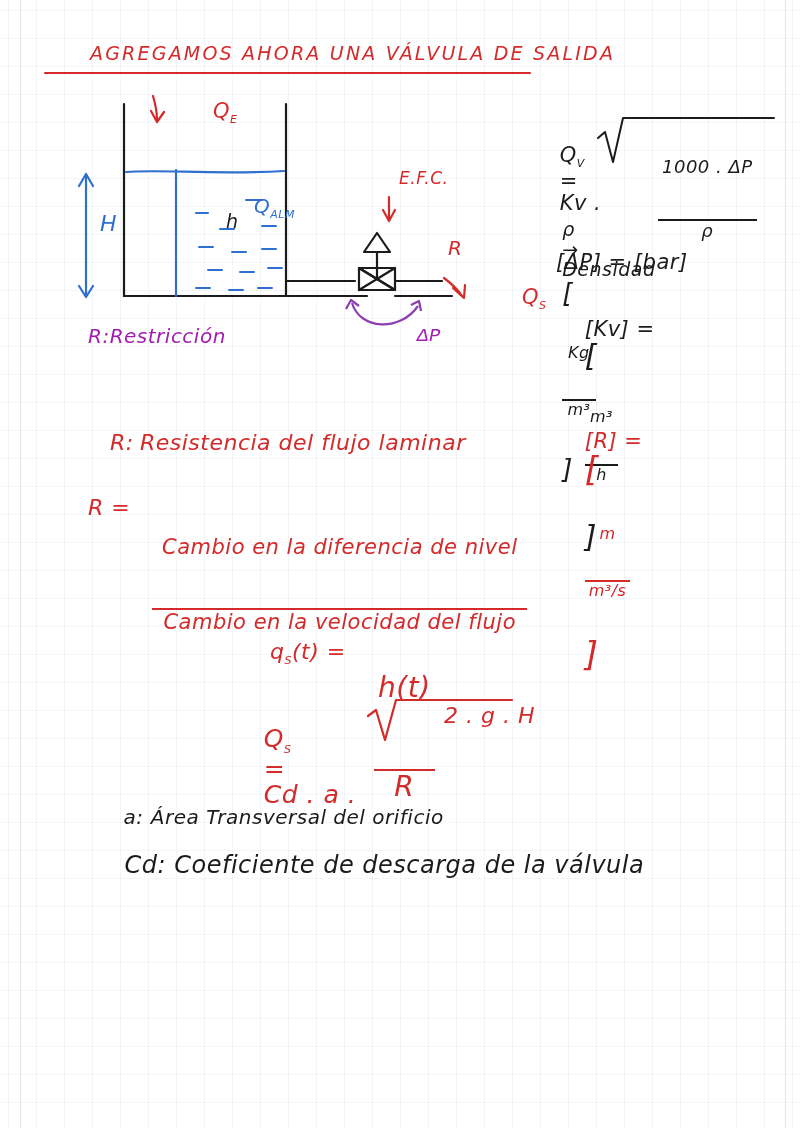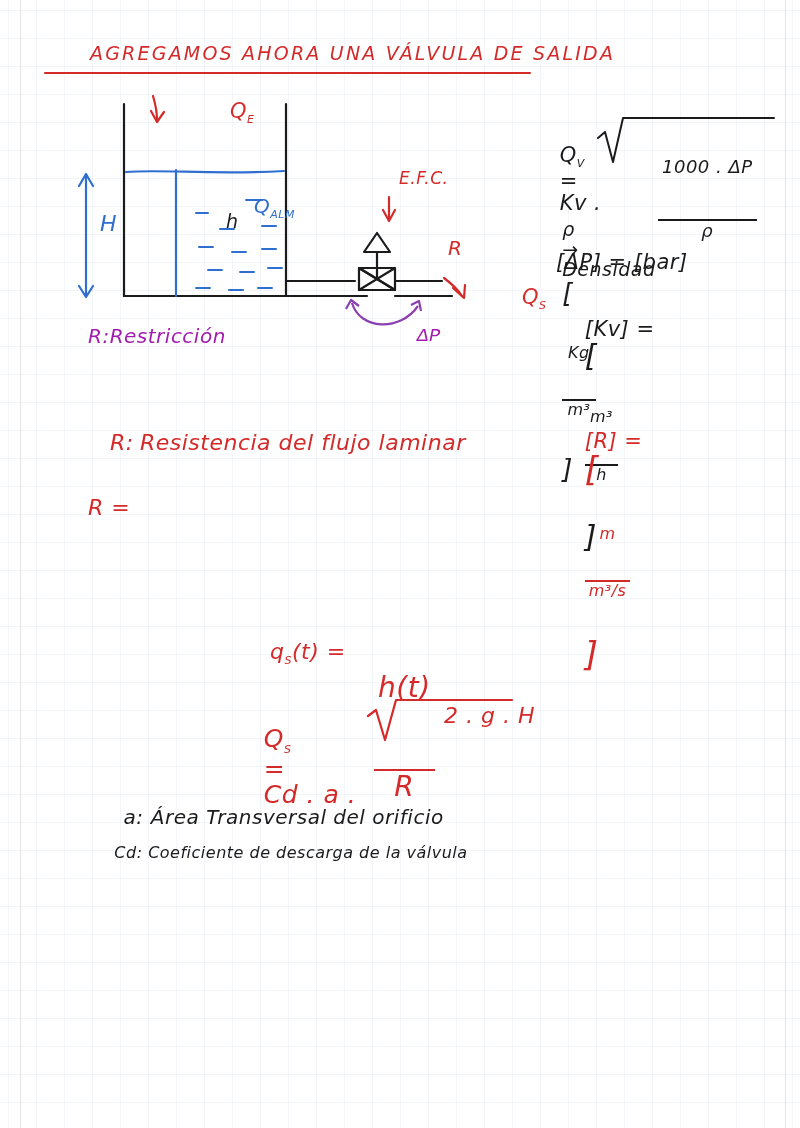--- a/index.html
+++ b/index.html
@@ -149,21 +149,21 @@
     <path class="s-red" stroke-width="2.2" stroke-linecap="round" stroke-linejoin="round" d="M453,288 L464,298 L465,285"></path>
 
     <path class="s-black" stroke-width="2.2" stroke-linecap="round" d="M395,281 L442,281"></path>
     <path class="s-black" stroke-width="2.2" stroke-linecap="round" d="M395,296 L452,296"></path>
 
     <path class="s-purple" stroke-width="2.2" d="M352,303 C360,330 400,332 418,306"></path>
     <path class="s-purple" stroke-width="2.2" stroke-linejoin="round" d="M346,309 L351,300 L359,306"></path>
     <path class="s-purple" stroke-width="2.2" stroke-linejoin="round" d="M411,305 L419,301 L421,311"></path>
   </svg>
 
-  <div class="ink hand red" style="left:186px; top:100px; font-size:21px;"><span>Q</span><span class="sub">E</span></div>
+  <div class="ink hand red" style="left:169px; top:100px; font-size:21px;"><span>Q</span><span class="sub">E</span></div>
 
   <div class="ink hand blue" style="left:56px; top:212px; font-size:22px;">H</div>
 
   <div class="ink hand black" style="left:182px; top:212px; font-size:19px;">h</div>
 
   <div class="ink hand blue" style="left:210px; top:196px; font-size:20px;"><span>Q</span><span class="sub">ALM</span></div>
 
   <div class="ink hand red" style="left:355px; top:170px; font-size:17px;">E.F.C.</div>
 
   <div class="ink hand red" style="left:404px; top:238px; font-size:20px;">R</div>
@@ -219,20 +219,24 @@
     <span>[R] =</span>
     <span style="font-size:34px;">[</span>
     <span class="frac" style="font-size:16px;">
       <span class="num">m</span>
       <span class="den">m³/s</span>
     </span>
     <span style="font-size:34px;">]</span>
   </div>
 
   <div class="ink hand red" style="left:44px; top:496px; font-size:22px;">R =</div>
+  <div class="ink hand red frac fracwide" style="left:108px; top:487px; font-size:21px;">
+    <span class="num">Cambio en la diferencia de nivel</span>
+    <span class="den">Cambio en la velocidad del flujo</span>
+  </div>
 
   <div class="ink hand red" style="left:196px; top:617px; font-size:22px;">
     <span>q</span><span class="sub">S</span><span>(t) =</span>
   </div>
   <div class="ink hand red frac" style="left:330px; top:608px; font-size:28px;">
     <span class="num">h(t)</span>
     <span class="den">R</span>
   </div>
 
   <div class="ink hand red" style="left:186px; top:700px; font-size:25px;">
@@ -241,16 +245,16 @@
     <span>Cd . a .</span>
   </div>
   <svg style="left:366px; top:690px;" width="160" height="60">
     <path class="s-red" stroke-width="2.2" stroke-linecap="round" stroke-linejoin="round" d="M2,26 L10,20 L19,50 L30,10 L146,10"></path>
   </svg>
   <div class="ink hand red" style="left:400px; top:704px; font-size:22px;">2 . g . H</div>
 
   <div class="ink hand black" style="left:52px; top:786px; font-size:20px;">
     <span>a:</span>	<span>Área Transversal del orificio</span>
   </div>
-  <div class="ink hand black" style="left:48px; top:828px; font-size:16px;">
+  <div class="ink hand black" style="left:48px; top:828px; font-size:24px;">
     <span>Cd:</span> <span>Coeficiente de descarga de la válvula</span>
   </div>
 </div>
 
 </body></html>

